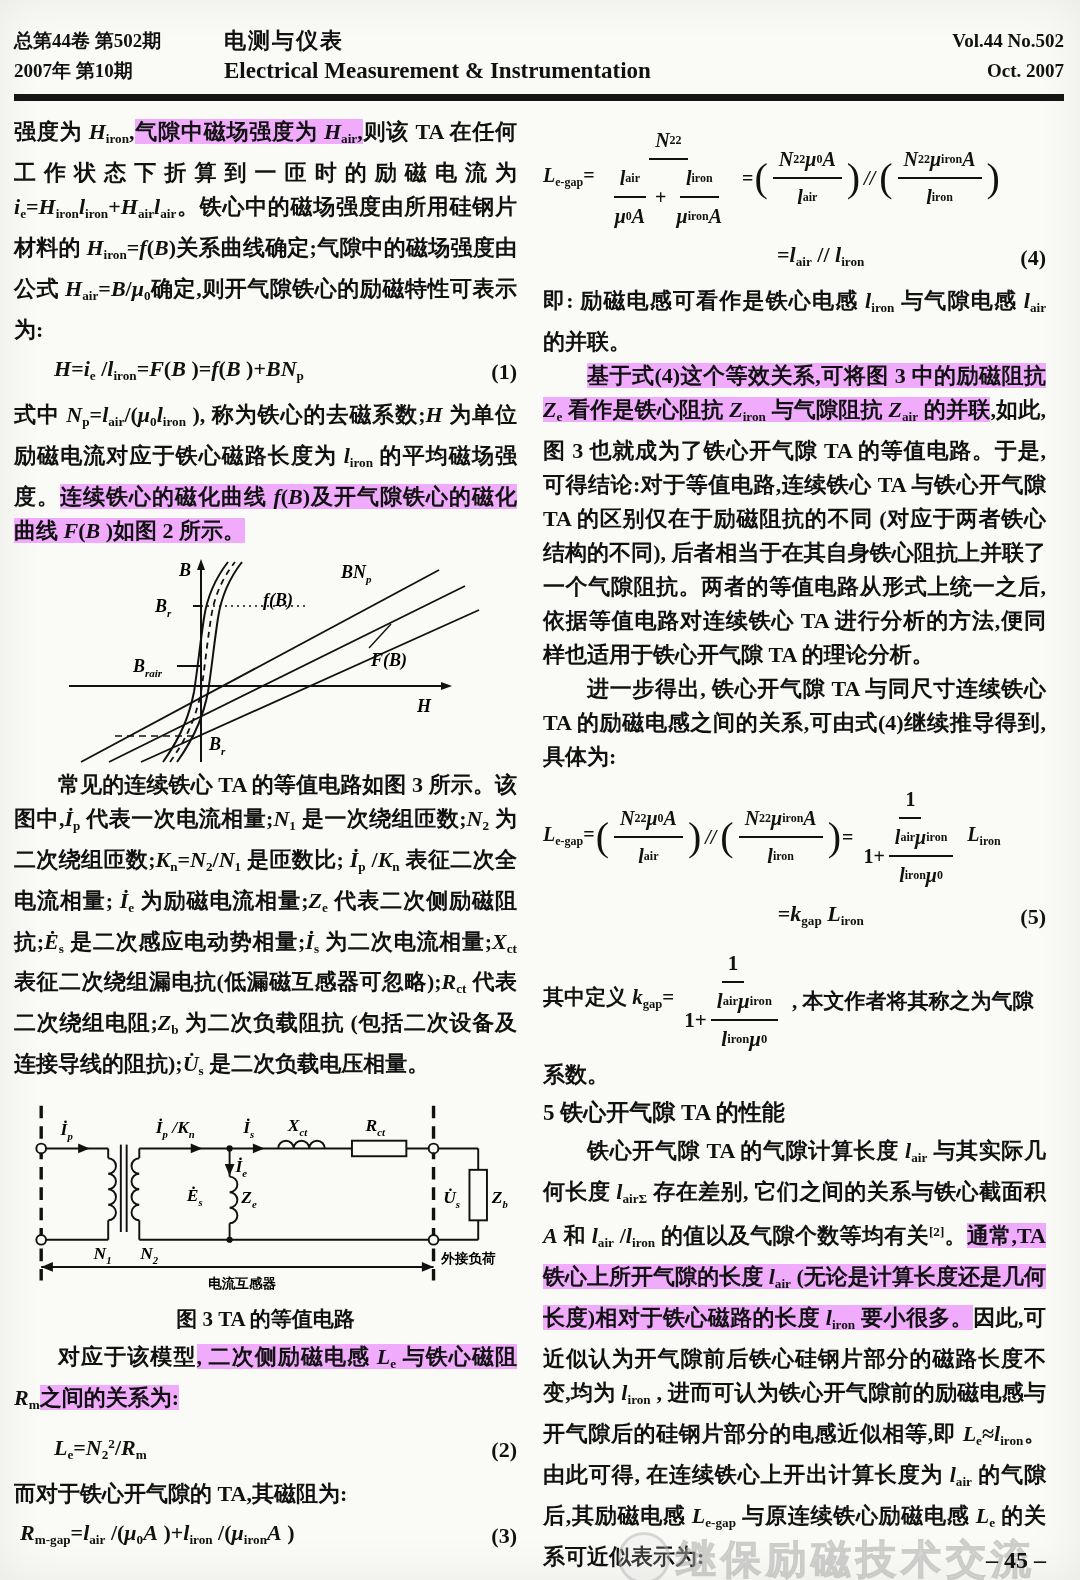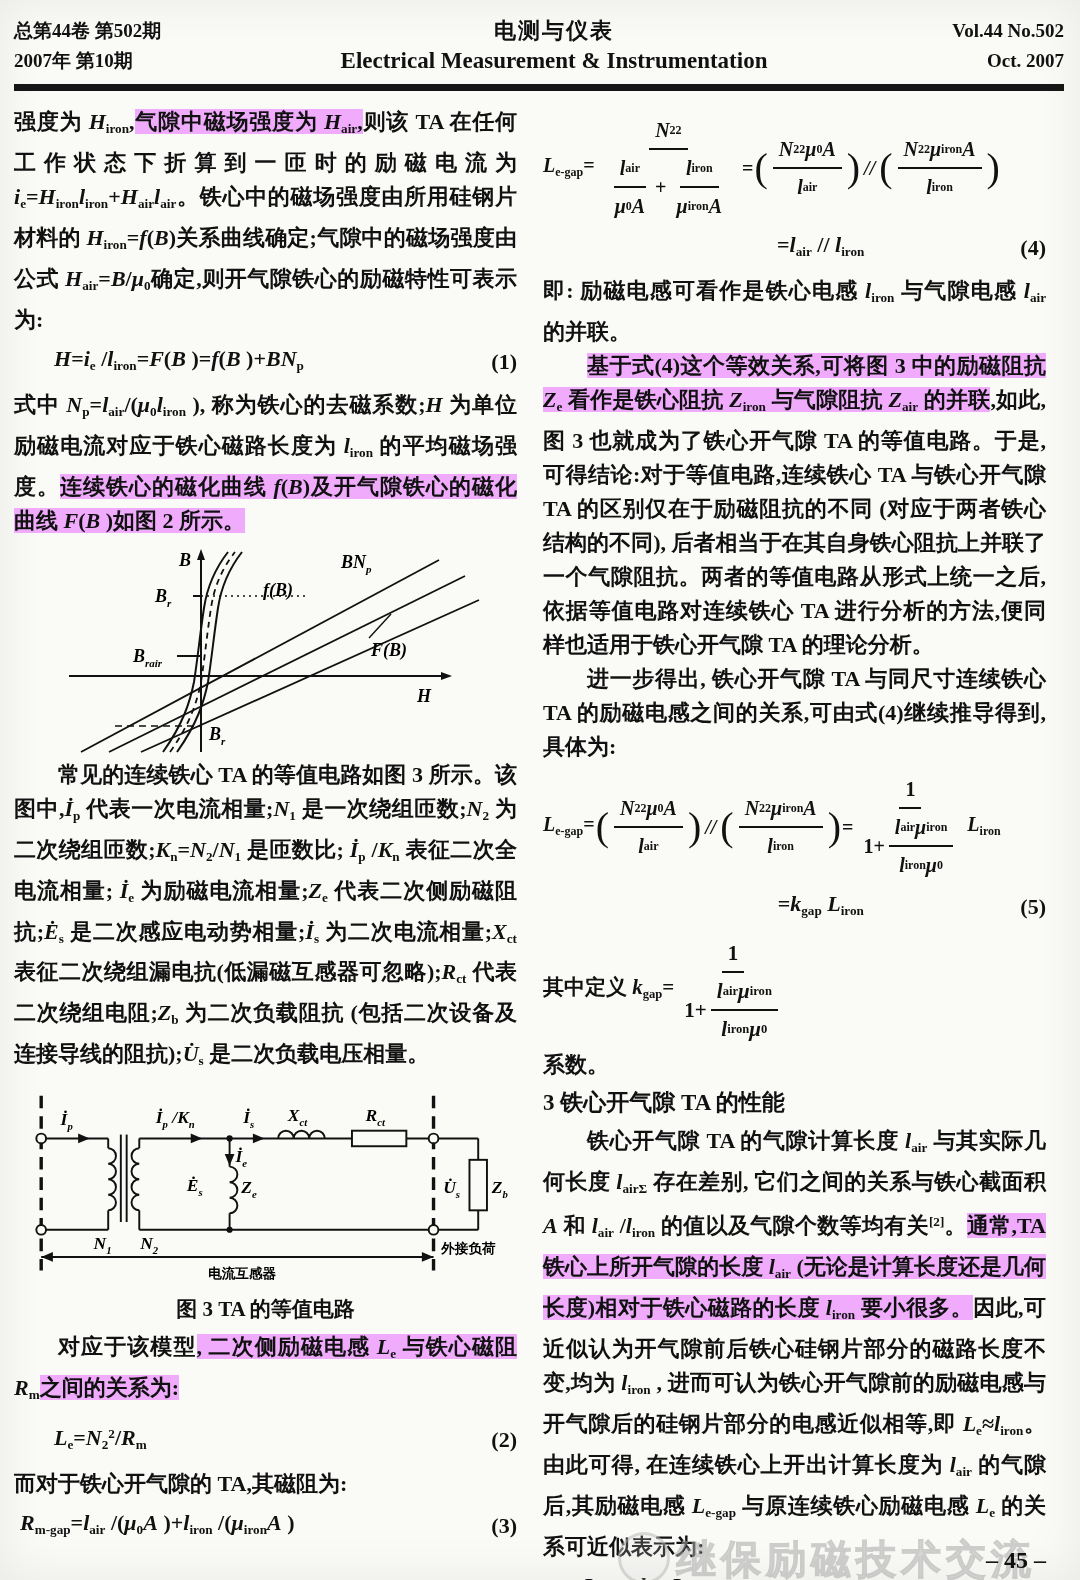--- a/index.html
+++ b/index.html
@@ -1,23 +1,23 @@
 <!DOCTYPE html>
 <html><head>
 <meta charset="utf-8">
 <style>
   html,body{margin:0;padding:0;background:#d8d8d8;}
   .page{width:1080px;height:1580px;margin:0 auto;background:#fafaf7;position:relative;
-        overflow:hidden;box-sizing:border-box;padding:16px 16px 0 14px;
+        overflow:hidden;box-sizing:border-box;padding:26px 16px 0 14px;
         font-family:"Liberation Serif","DejaVu Serif",serif;color:#111;
         box-shadow:inset 0 0 50px rgba(0,0,0,0.07);}
   
   .hdr{display:flex;align-items:flex-start;font-weight:700;}
   .hdr .hl-left{width:210px;font-size:19px;line-height:30px;}
-  .hdr .hl-center{flex:1;text-align:center;}
+  .hdr .hl-center{flex:1;}
   .hdr .hl-center .cn{font-size:22px;line-height:30px;letter-spacing:2px;}
   .hdr .hl-center .en{font-size:23px;line-height:30px;}
   .hdr .hl-right{width:180px;text-align:right;font-size:19px;line-height:30px;}
   .rule{height:7px;background:#161616;margin:8px 0 14px 0;}
   
   .cols{display:flex;gap:26px;}
   .col{width:503px;font-size:22px;line-height:34px;text-align:justify;font-weight:700;}
   p{margin:0;}
   .ind{text-indent:2em;}
   i{font-family:"Liberation Serif","DejaVu Serif",serif;}
@@ -368,24 +368,25 @@
                 </span>
                 <span class="den">
                   <i>l</i>
                   <sub>iron</sub>
                   <i>μ</i>
                   <sub>0</sub>
                 </span>
               </span>
           </span>
         </span>
+        <span>, 本文作者将其称之为气隙</span>
       </div>
       <p>系数。</p>
 
-      <div class="secthead">3  铁心开气隙 TA 的性能</div>
+      <div class="secthead">5  铁心开气隙 TA 的性能</div>
 
       <p class="ind"><span class="">铁心开气隙 TA 的气隙计算长度 <i>l</i><sub>air</sub> 与其实际几何长度 <i>l</i><sub>airΣ</sub> 存在差别, 它们之间的关系与铁心截面积 <i>A</i> 和 <i>l</i><sub>air</sub> /<i>l</i><sub>iron</sub> 的值以及气隙个数等均有关<sup>[2]</sup>。</span><span class="hl">通常,TA 铁心上所开气隙的长度 <i>l</i><sub>air</sub> (无论是计算长度还是几何长度)相对于铁心磁路的长度 <i>l</i><sub>iron</sub> 要小很多。</span><span class="">因此,可近似认为开气隙前后铁心硅钢片部分的磁路长度不变,均为 <i>l</i><sub>iron</sub> , 进而可认为铁心开气隙前的励磁电感与开气隙后的硅钢片部分的电感近似相等,即 <i>L</i><sub>e</sub>≈<i>l</i><sub>iron</sub>。由此可得, 在连续铁心上开出计算长度为 <i>l</i><sub>air</sub> 的气隙后,其励磁电感 <i>L</i><sub>e-gap</sub> 与原连续铁心励磁电感 <i>L</i><sub>e</sub> 的关系可近似表示为:</span></p>
 
       <div class="eq">
         <span class="eqbody"><i>L</i><sub>e-gap</sub>=<i>k</i><sub>gap</sub><i>L</i><sub>e</sub></span>
         <span class="eqtag">(6)</span>
       </div>
 
     </div>
   </div>

